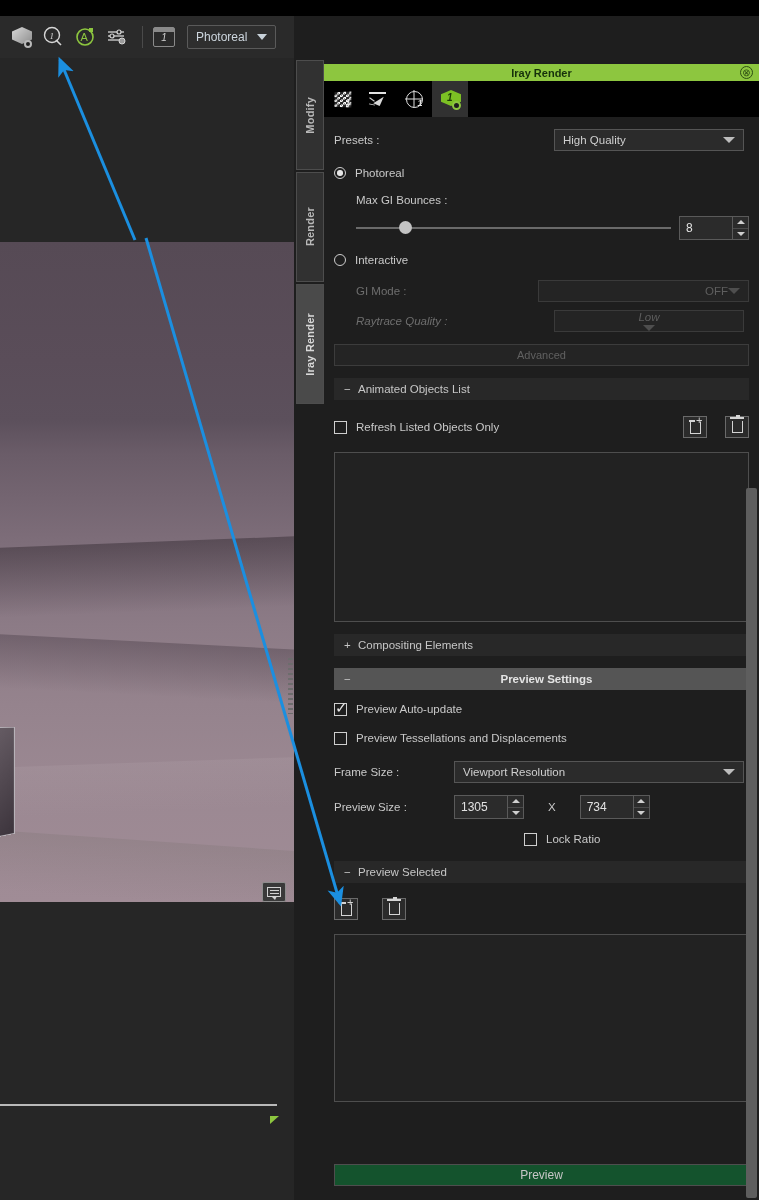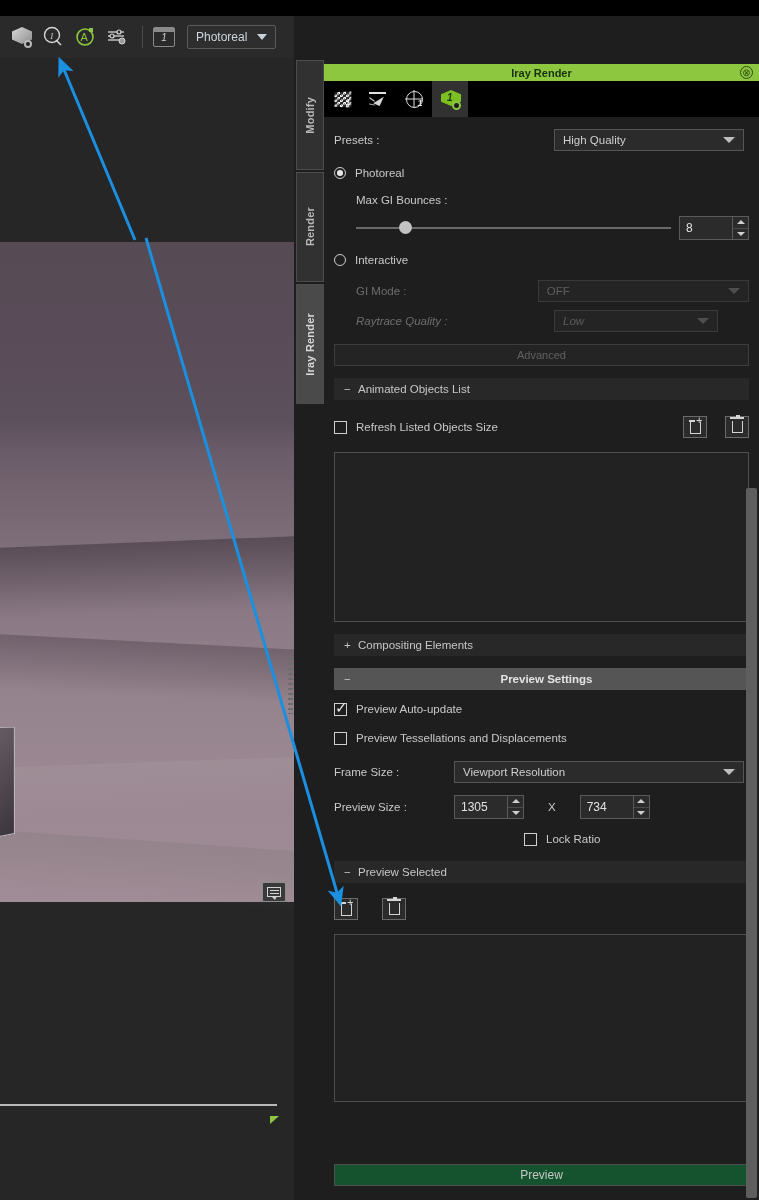--- a/index.html
+++ b/index.html
@@ -407,44 +407,44 @@
         </div>
       </div>
 
       <div class="row" style="height:20px;margin-top:10px;gap:9px;">
         <span class="radio"></span>
         <span class="lbl">Interactive</span>
       </div>
 
       <div class="row" style="margin-top:8px;">
         <div class="lbl dim" style="width:205px;padding-left:22px;">GI Mode :</div>
-        <div class="combo dim" style="width:230px;">
+        <div class="combo dim" style="width:230px;text-align:right;">
           <span class="cv">OFF</span>
           <span class="ar"></span>
         </div>
       </div>
 
       <div class="row" style="margin-top:4px;font-style:italic;">
         <div class="lbl dim" style="width:205px;padding-left:22px;">Raytrace Quality :</div>
-        <div class="combo dim" style="width:164px;">
+        <div class="combo dim" style="width:190px;flex-direction:column;">
           <span class="cv">Low</span>
           <span class="ar"></span>
         </div>
       </div>
 
       <div class="btnwide">Advanced</div>
 
       <div class="grouphdr">
         <span class="sign">−</span>
         <span>Animated Objects List</span>
       </div>
 
       <div class="row" style="margin-top:14px;gap:9px;">
         <span class="chk"></span>
-        <span class="lbl" style="flex:1;">Refresh Listed Objects Size</span>
+        <span class="lbl" style="flex:1;">Refresh Listed Objects Only</span>
         <span class="iconbtn" style="margin-right:9px;">
             <span class="ic-addpage"></span>
           </span>
         <span class="iconbtn">
             <span class="ic-trash"></span>
           </span>
       </div>
 
       <div class="listbox"></div>
 

